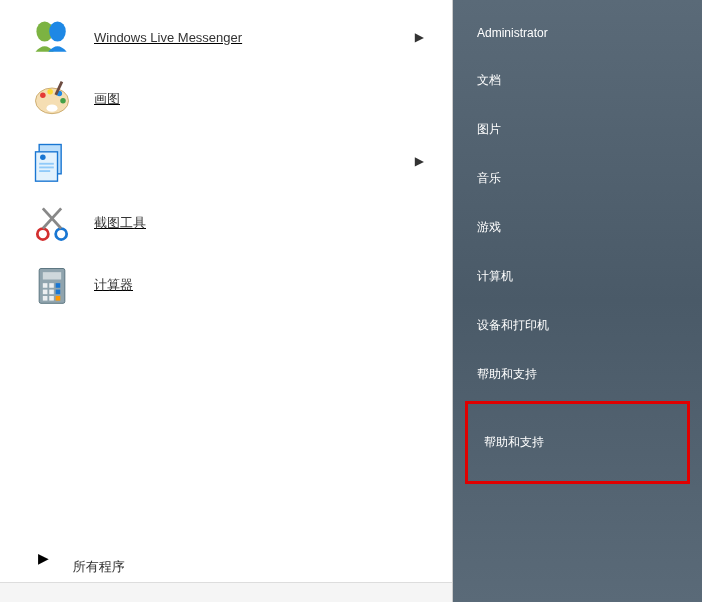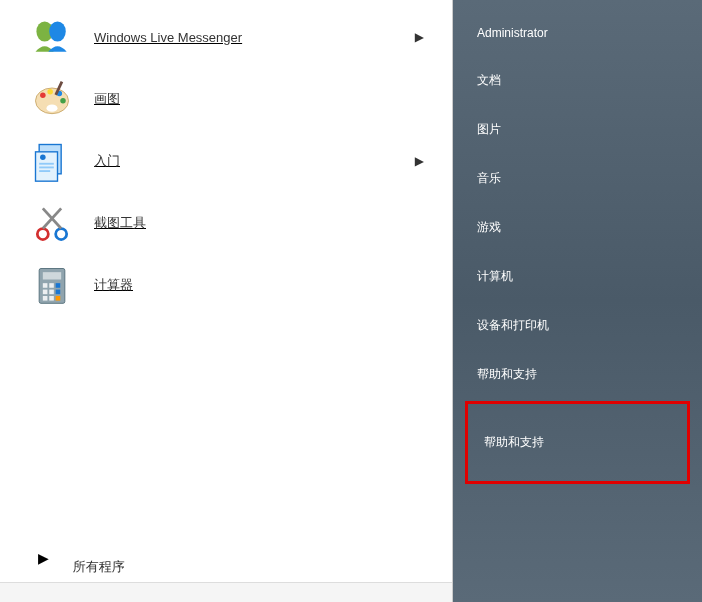--- a/index.html
+++ b/index.html
@@ -141,21 +141,20 @@
       <span class="program-icon icon-getting-started">
         <svg viewBox="0 0 48 48">
           <rect x="10" y="6" width="24" height="32" fill="#bbdefb" stroke="#1976d2" stroke-width="1.5"></rect>
           <rect x="6" y="14" width="24" height="32" fill="#e3f2fd" stroke="#1976d2" stroke-width="1.5"></rect>
           <rect x="10" y="26" width="16" height="2" fill="#90caf9"></rect>
           <rect x="10" y="30" width="16" height="2" fill="#90caf9"></rect>
           <rect x="10" y="34" width="12" height="2" fill="#90caf9"></rect>
           <circle cx="14" cy="20" r="3" fill="#1976d2"></circle>
         </svg>
       </span>
-      <span class="program-label">入门</span>
       <span class="submenu-arrow">▶</span>
     </div>
 
     <div class="program-item">
       <span class="program-icon icon-snipping">
         <svg viewBox="0 0 48 48">
           <circle cx="14" cy="36" r="6" fill="none" stroke="#d32f2f" stroke-width="3"></circle>
           <circle cx="34" cy="36" r="6" fill="none" stroke="#1976d2" stroke-width="3"></circle>
           <line x1="14" y1="30" x2="34" y2="8" stroke="#888" stroke-width="3"></line>
           <line x1="34" y1="30" x2="14" y2="8" stroke="#888" stroke-width="3"></line>

